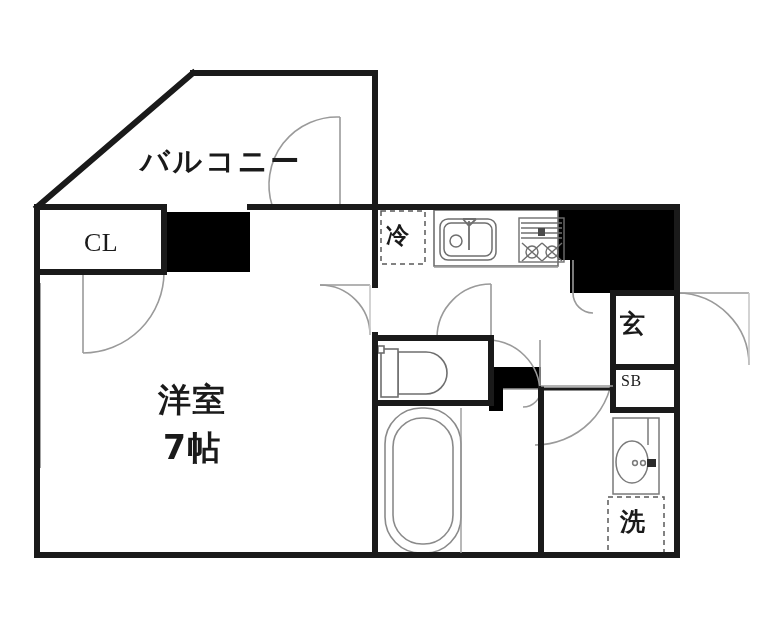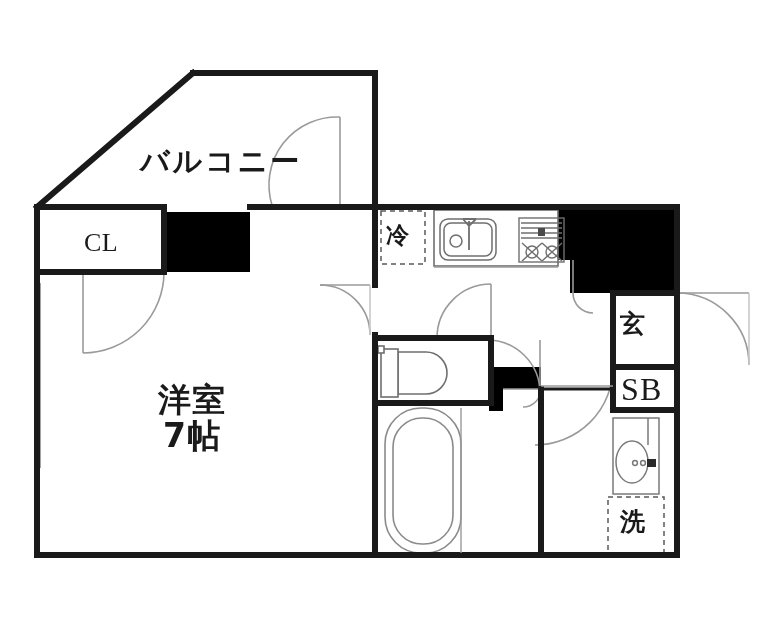--- a/index.html
+++ b/index.html
@@ -7,24 +7,24 @@
        font-family:"Liberation Sans","DejaVu Sans",sans-serif;}
   #plan-root{position:relative;width:716px;height:638px;background:#ffffff;}
   #plan-svg{position:absolute;left:0;top:0;width:770px;height:638px;display:block;}
   .lbl{position:absolute;color:#1a1a1a;font-weight:700;line-height:1.04;
        white-space:nowrap;letter-spacing:0.04em;}
   .lbl-jp{font-family:"DejaVu Sans","Liberation Sans",sans-serif;}
   .lbl-lat{font-family:Liberation Serif, serif;font-weight:400;}
   #label-balcony{left:140px;top:146px;font-size:29px;letter-spacing:0.10em;}
   #label-cl{left:84px;top:229px;font-size:26px;letter-spacing:0.02em;}
   #label-room{left:158px;top:383px;font-size:33px;text-align:center;}
-  #label-room .ln2{display:block;text-align:center;margin-top:2px;}
+  #label-room .ln2{display:block;text-align:center;margin-top:14px;}
   #label-fridge{left:386px;top:224px;font-size:23px;}
   #label-genkan{left:620px;top:311px;font-size:25px;}
-  #label-sb{left:621px;top:373px;font-size:32px;}
+  #label-sb{left:621px;top:373px;font-size:16px;}
   #label-washer{left:620px;top:509px;font-size:25px;}
 </style>
 </head>
 <body>
 
 <div id="plan-root">
 
   <svg id="plan-svg" viewBox="0 0 770 638">
 
     <g>

